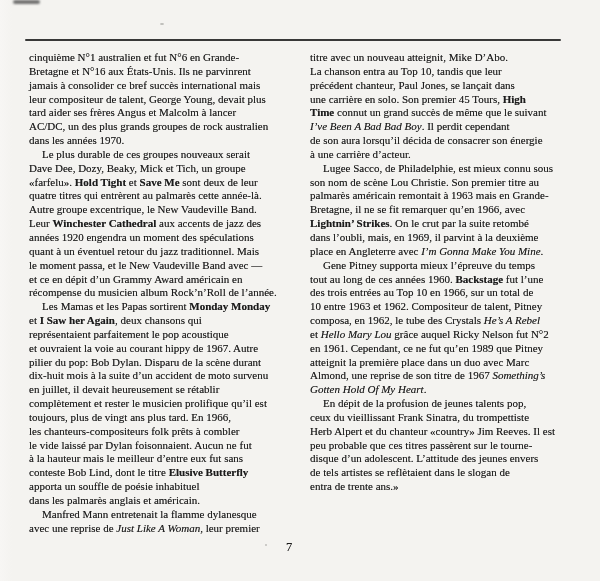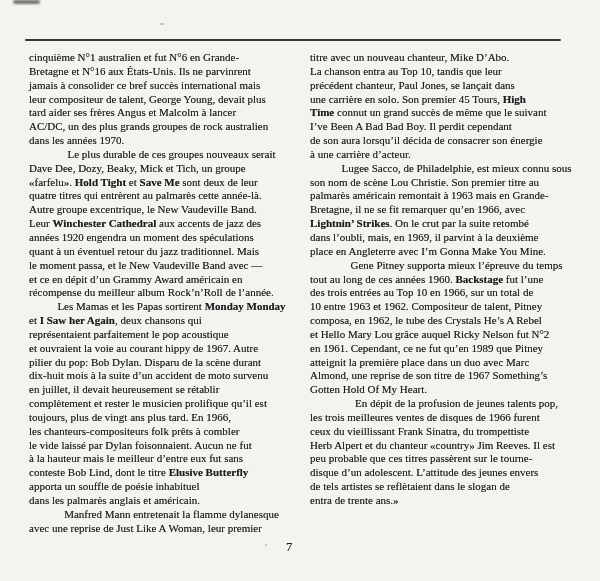--- a/index.html
+++ b/index.html
@@ -25,23 +25,23 @@
   .speck-1 { left: 160px; top: 23px; width: 4px; height: 2px; }
   .speck-2 { left: 265px; top: 544px; width: 2px; height: 2px; }
   .col {
     position: absolute; top: 51px;
     font-size: 11px; line-height: 13.85px;
     text-shadow: 0 0 .6px rgba(28,28,28,.55);
   }
   .col-left  { left: 29px;  width: 272px; }
   .col-right { left: 310px; width: 280px; }
   .line { height: 13.85px; white-space: nowrap; }
-  .line.indent { text-indent: 13px; text-align: center; }
+  .line.indent { text-indent: 13px; }
   .seg-b { font-weight: bold; }
-  .seg-i { }
+  .seg-i { font-style: italic; }
   .folio {
     position: absolute; left: 281px; top: 540px; width: 16px;
     text-align: center; font-size: 12.5px; color: var(--ink, #1c1c1c);
     text-shadow: 0 0 .6px rgba(28,28,28,.5);
   }
 </style>
 </head>
 <body>
 
 <div class="page">
@@ -63,21 +63,21 @@
         <div class="line indent"><span class="seg-n">Le plus durable de ces groupes nouveaux serait</span></div>
         <div class="line"><span class="seg-n">Dave Dee, Dozy, Beaky, Mick et Tich, un groupe</span></div>
         <div class="line"><span class="seg-n">«farfelu». </span><span class="seg-b">Hold Tight</span><span class="seg-n"> et </span><span class="seg-b">Save Me</span><span class="seg-n"> sont deux de leur</span></div>
         <div class="line"><span class="seg-n">quatre titres qui entrèrent au palmarès cette année-là.</span></div>
         <div class="line"><span class="seg-n">Autre groupe excentrique, le New Vaudeville Band.</span></div>
         <div class="line"><span class="seg-n">Leur </span><span class="seg-b">Winchester Cathedral</span><span class="seg-n"> aux accents de jazz des</span></div>
         <div class="line"><span class="seg-n">années 1920 engendra un moment des spéculations</span></div>
         <div class="line"><span class="seg-n">quant à un éventuel retour du jazz traditionnel. Mais</span></div>
         <div class="line"><span class="seg-n">le moment passa, et le New Vaudeville Band avec —</span></div>
         <div class="line"><span class="seg-n">et ce en dépit d’un Grammy Award américain en</span></div>
-        <div class="line"><span class="seg-n">récompense du meilleur album Rock’n’Roll de l’année.</span></div>
+        <div class="line"><span class="seg-n">récompense du musicien album Rock’n’Roll de l’année.</span></div>
       </div>
       <div>
         <div class="line indent"><span class="seg-n">Les Mamas et les Papas sortirent </span><span class="seg-b">Monday Monday</span></div>
         <div class="line"><span class="seg-n">et </span><span class="seg-b">I Saw her Again</span><span class="seg-n">, deux chansons qui</span></div>
         <div class="line"><span class="seg-n">représentaient parfaitement le pop acoustique</span></div>
         <div class="line"><span class="seg-n">et ouvraient la voie au courant hippy de 1967. Autre</span></div>
         <div class="line"><span class="seg-n">pilier du pop: Bob Dylan. Disparu de la scène durant</span></div>
         <div class="line"><span class="seg-n">dix-huit mois à la suite d’un accident de moto survenu</span></div>
         <div class="line"><span class="seg-n">en juillet, il devait heureusement se rétablir</span></div>
         <div class="line"><span class="seg-n">complètement et rester le musicien prolifique qu’il est</span></div>
@@ -89,21 +89,21 @@
         <div class="line"><span class="seg-n">apporta un souffle de poésie inhabituel</span></div>
         <div class="line"><span class="seg-n">dans les palmarès anglais et américain.</span></div>
       </div>
       <div>
         <div class="line indent"><span class="seg-n">Manfred Mann entretenait la flamme dylanesque</span></div>
         <div class="line"><span class="seg-n">avec une reprise de </span><span class="seg-i">Just Like A Woman</span><span class="seg-n">, leur premier</span></div>
       </div>
     </div>
   <div class="col col-right">
       <div>
-        <div class="line"><span class="seg-n">titre avec un nouveau chanteur, Mike D’Abo.</span></div>
+        <div class="line"><span class="seg-n">titre avec un nouveau atteignit, Mike D’Abo.</span></div>
         <div class="line"><span class="seg-n">La chanson entra au Top 10, tandis que leur</span></div>
         <div class="line"><span class="seg-n">précédent chanteur, Paul Jones, se lançait dans</span></div>
         <div class="line"><span class="seg-n">une carrière en solo. Son premier 45 Tours, </span><span class="seg-b">High</span></div>
         <div class="line"><span class="seg-b">Time</span><span class="seg-n"> connut un grand succès de même que le suivant</span></div>
         <div class="line"><span class="seg-i">I’ve Been A Bad Bad Boy</span><span class="seg-n">. Il perdit cependant</span></div>
         <div class="line"><span class="seg-n">de son aura lorsqu’il décida de consacrer son énergie</span></div>
         <div class="line"><span class="seg-n">à une carrière d’acteur.</span></div>
       </div>
       <div>
         <div class="line indent"><span class="seg-n">Lugee Sacco, de Philadelphie, est mieux connu sous</span></div>
@@ -121,21 +121,20 @@
         <div class="line"><span class="seg-n">10 entre 1963 et 1962. Compositeur de talent, Pitney</span></div>
         <div class="line"><span class="seg-n">composa, en 1962, le tube des Crystals </span><span class="seg-i">He’s A Rebel</span></div>
         <div class="line"><span class="seg-n">et </span><span class="seg-i">Hello Mary Lou</span><span class="seg-n"> grâce auquel Ricky Nelson fut N°2</span></div>
         <div class="line"><span class="seg-n">en 1961. Cependant, ce ne fut qu’en 1989 que Pitney</span></div>
         <div class="line"><span class="seg-n">atteignit la première place dans un duo avec Marc</span></div>
         <div class="line"><span class="seg-n">Almond, une reprise de son titre de 1967 </span><span class="seg-i">Something’s</span></div>
         <div class="line"><span class="seg-i">Gotten Hold Of My Heart</span><span class="seg-n">.</span></div>
       </div>
       <div>
         <div class="line indent"><span class="seg-n">En dépit de la profusion de jeunes talents pop,</span></div>
-        <div class="line"><span class="seg-n">les trois meilleures ventes de disques de 1966 furent</span></div>
         <div class="line"><span class="seg-n">ceux du vieillissant Frank Sinatra, du trompettiste</span></div>
         <div class="line"><span class="seg-n">Herb Alpert et du chanteur «country» Jim Reeves. Il est</span></div>
         <div class="line"><span class="seg-n">peu probable que ces titres passèrent sur le tourne-</span></div>
         <div class="line"><span class="seg-n">disque d’un adolescent. L’attitude des jeunes envers</span></div>
         <div class="line"><span class="seg-n">de tels artistes se reflètaient dans le slogan de</span></div>
         <div class="line"><span class="seg-n">entra de trente ans.»</span></div>
       </div>
     </div>
   <div class="folio">7</div>
 </div>

